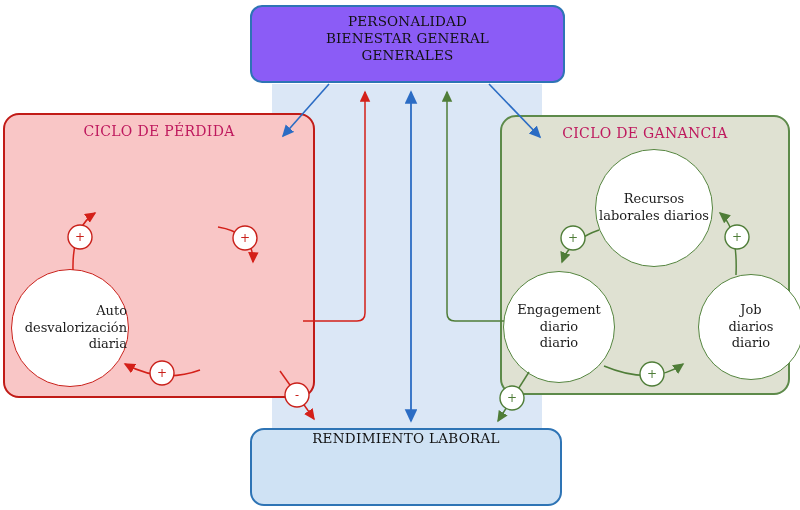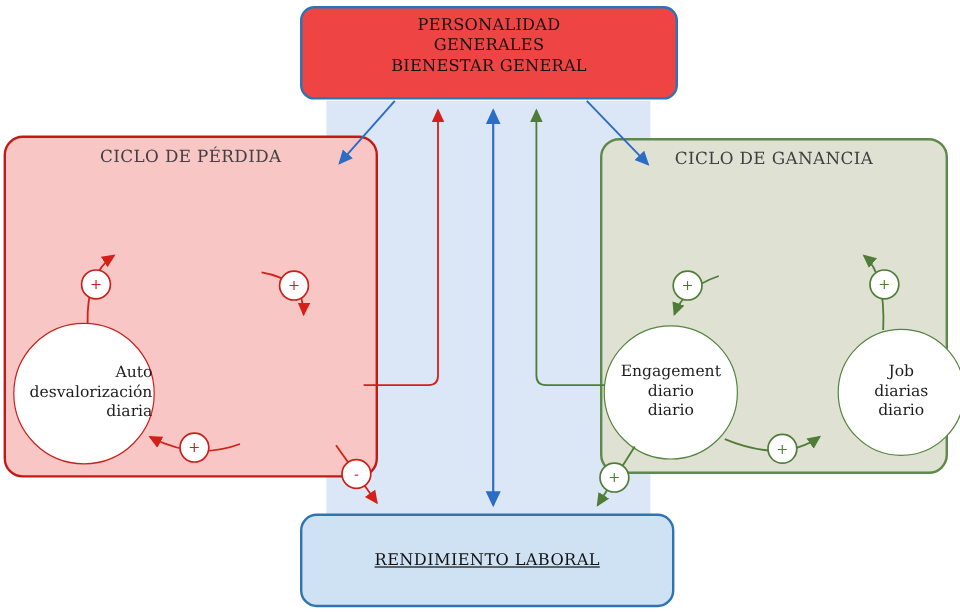--- a/index.html
+++ b/index.html
@@ -2,32 +2,32 @@
 <html><head>
 <meta charset="utf-8">
 <style>
   html,body{margin:0;padding:0;background:#fff;}
   #stage{position:relative;width:800px;height:510px;background:#ffffff;overflow:hidden;
          font-family:"DejaVu Serif","Liberation Serif",serif;color:#1c1c1c;}
   
   #band{position:absolute;left:272px;top:84px;width:270px;height:345px;background:#dbe7f6;}
   
   .box{position:absolute;box-sizing:border-box;text-align:center;}
-  #top-box{left:250px;top:5px;width:315px;height:78px;background:#ef4444;
+  #top-box{left:250px;top:5px;width:315px;height:78px;background:#8b5cf6;
            border:2px solid #2e74b5;border-radius:12px;padding-top:6px;}
   #top-box .ln{font-size:13.5px;line-height:17px;letter-spacing:.2px;color:#111;}
   #loss-box{left:3px;top:113px;width:312px;height:285px;background:#f9c6c6;
             border:2px solid #c11b17;border-radius:16px;}
   #gain-box{left:500px;top:115px;width:290px;height:280px;background:#dfe1d2;
             border:2px solid #5d8a4a;border-radius:16px;}
-  .cycle-title{margin-top:8px;font-size:14px;letter-spacing:.3px;color:#404040;}
+  .cycle-title{margin-top:8px;font-size:14px;letter-spacing:.3px;color:#be185d;}
   #bottom-box{left:250px;top:428px;width:312px;height:78px;background:#cfe2f4;
               border:2px solid #2e74b5;border-radius:14px;display:flex;
-              align-items:center;justify-content:center;font-size:13.5px;
-              letter-spacing:.3px;color:#111;text-decoration:underline;}
+              justify-content:center;font-size:13.5px;
+              letter-spacing:.3px;color:#111;}
   
   .circle{position:absolute;background:#ffffff;border-radius:50%;display:flex;
           align-items:center;justify-content:center;text-align:center;
           font-size:13px;line-height:1.3;color:#1c1c1c;box-sizing:border-box;padding:0 3px;}
   .red-c{border:1.6px solid #c9201a;}
   .green-c{border:1.6px solid #55853f;}
   #c-demandas{left:104px;top:148px;width:116px;height:116px;}
   #c-auto{left:11px;top:269px;width:118px;height:118px;padding:0 1px;text-align:right;}
   #c-agotamiento{left:188px;top:270px;width:114px;height:114px;}
   #c-recursos{left:595px;top:149px;width:118px;height:118px;}
@@ -40,51 +40,54 @@
 </style>
 </head>
 <body>
 
 <div id="stage">
 
   <div id="band"></div>
 
   <div class="box" id="top-box">
     <div class="ln">PERSONALIDAD</div>
+    <div class="ln">BIENESTAR GENERAL</div>
     <div class="ln">GENERALES</div>
-    <div class="ln">BIENESTAR GENERAL</div>
   </div>
 
   <div class="box" id="loss-box">
     <div class="cycle-title">CICLO DE PÉRDIDA</div>
   </div>
 
   <div class="box" id="gain-box">
     <div class="cycle-title">CICLO DE GANANCIA</div>
   </div>
 
   <div class="box" id="bottom-box">
     <span>RENDIMIENTO LABORAL</span>
   </div>
 
   <div class="circle red-c" id="c-auto">
     <span>Auto desvalorización diaria</span>
   </div>
 
+  <div class="circle green-c" id="c-recursos">
+    <span>Recursos laborales diarios</span>
+  </div>
   <div class="circle green-c" id="c-engagement">
     <span>
       <span class="it" style="display:block">Engagement</span>
       <span style="display:block">diario</span>
       <span style="display:block">diario</span>
     </span>
   </div>
   <div class="circle green-c" id="c-job">
     <span>
       <span class="it" style="display:block">Job</span>
-      <span class="it" style="display:block">diarias</span>
+      <span class="it" style="display:block">diarios</span>
       <span style="display:block">diario</span>
     </span>
   </div>
 
   <svg id="overlay" xmlns="http://www.w3.org/2000/svg">
     <defs>
       <marker id="ar-red" markerWidth="8" markerHeight="8" refX="6.5" refY="3.5" orient="auto">
         <path d="M0,0 L7.5,3.5 L0,7 z" fill="#d42019"></path>
       </marker>
       <marker id="ar-blue" markerWidth="8" markerHeight="8" refX="6.5" refY="3.5" orient="auto">

